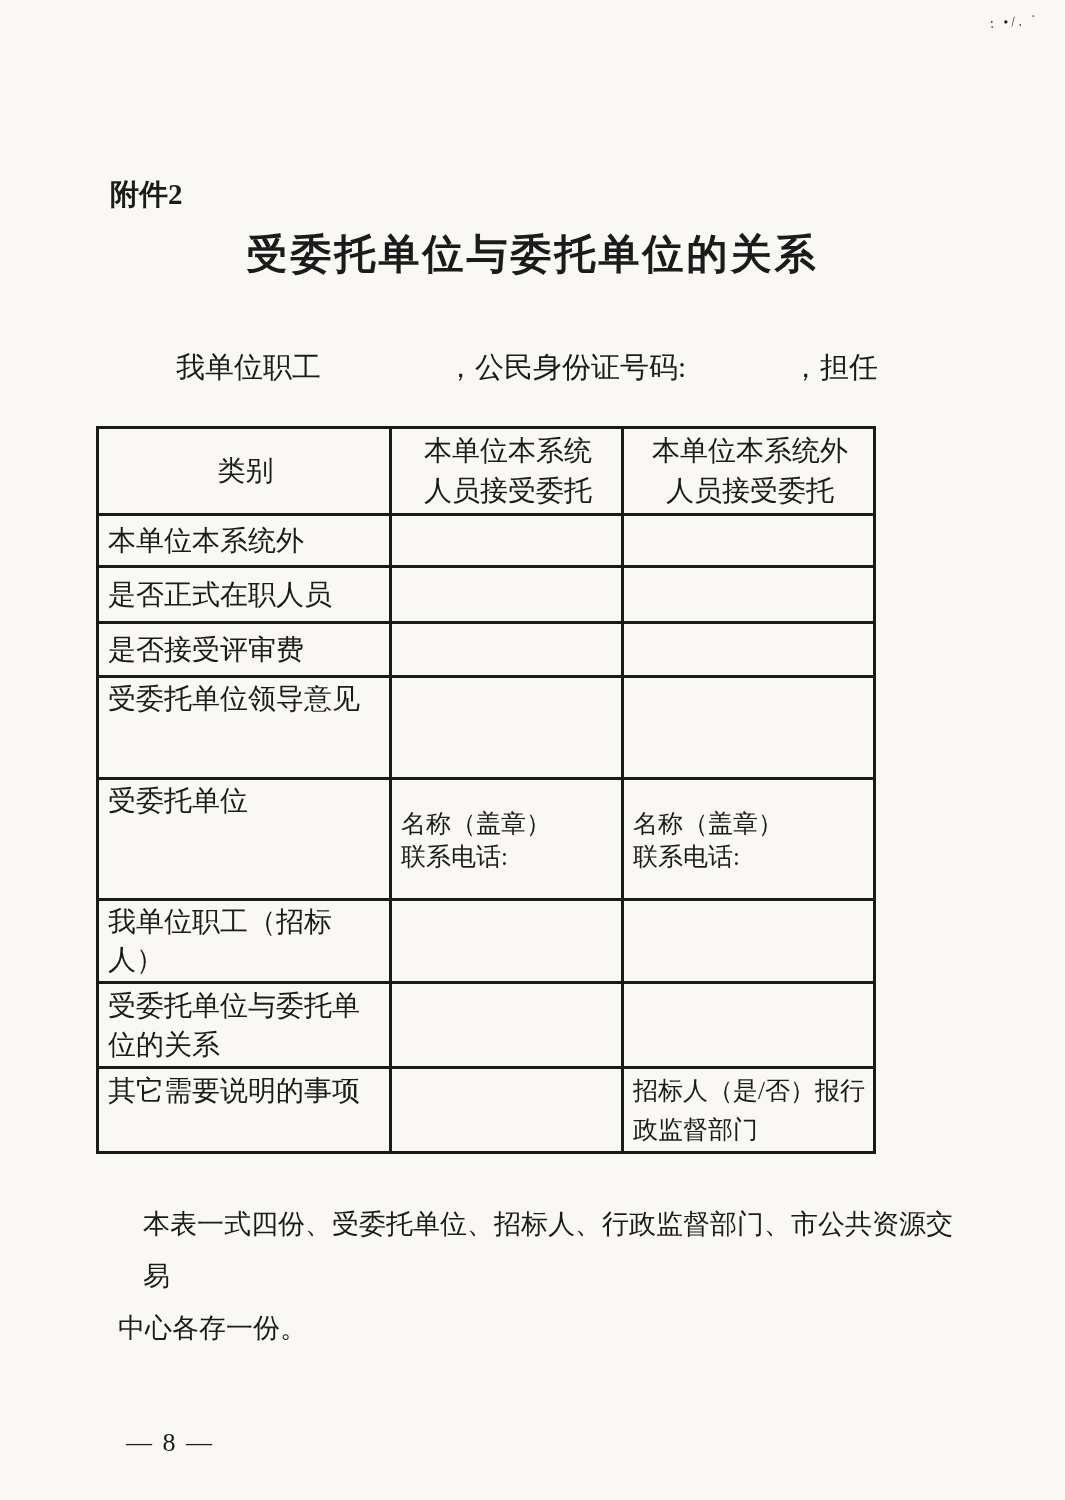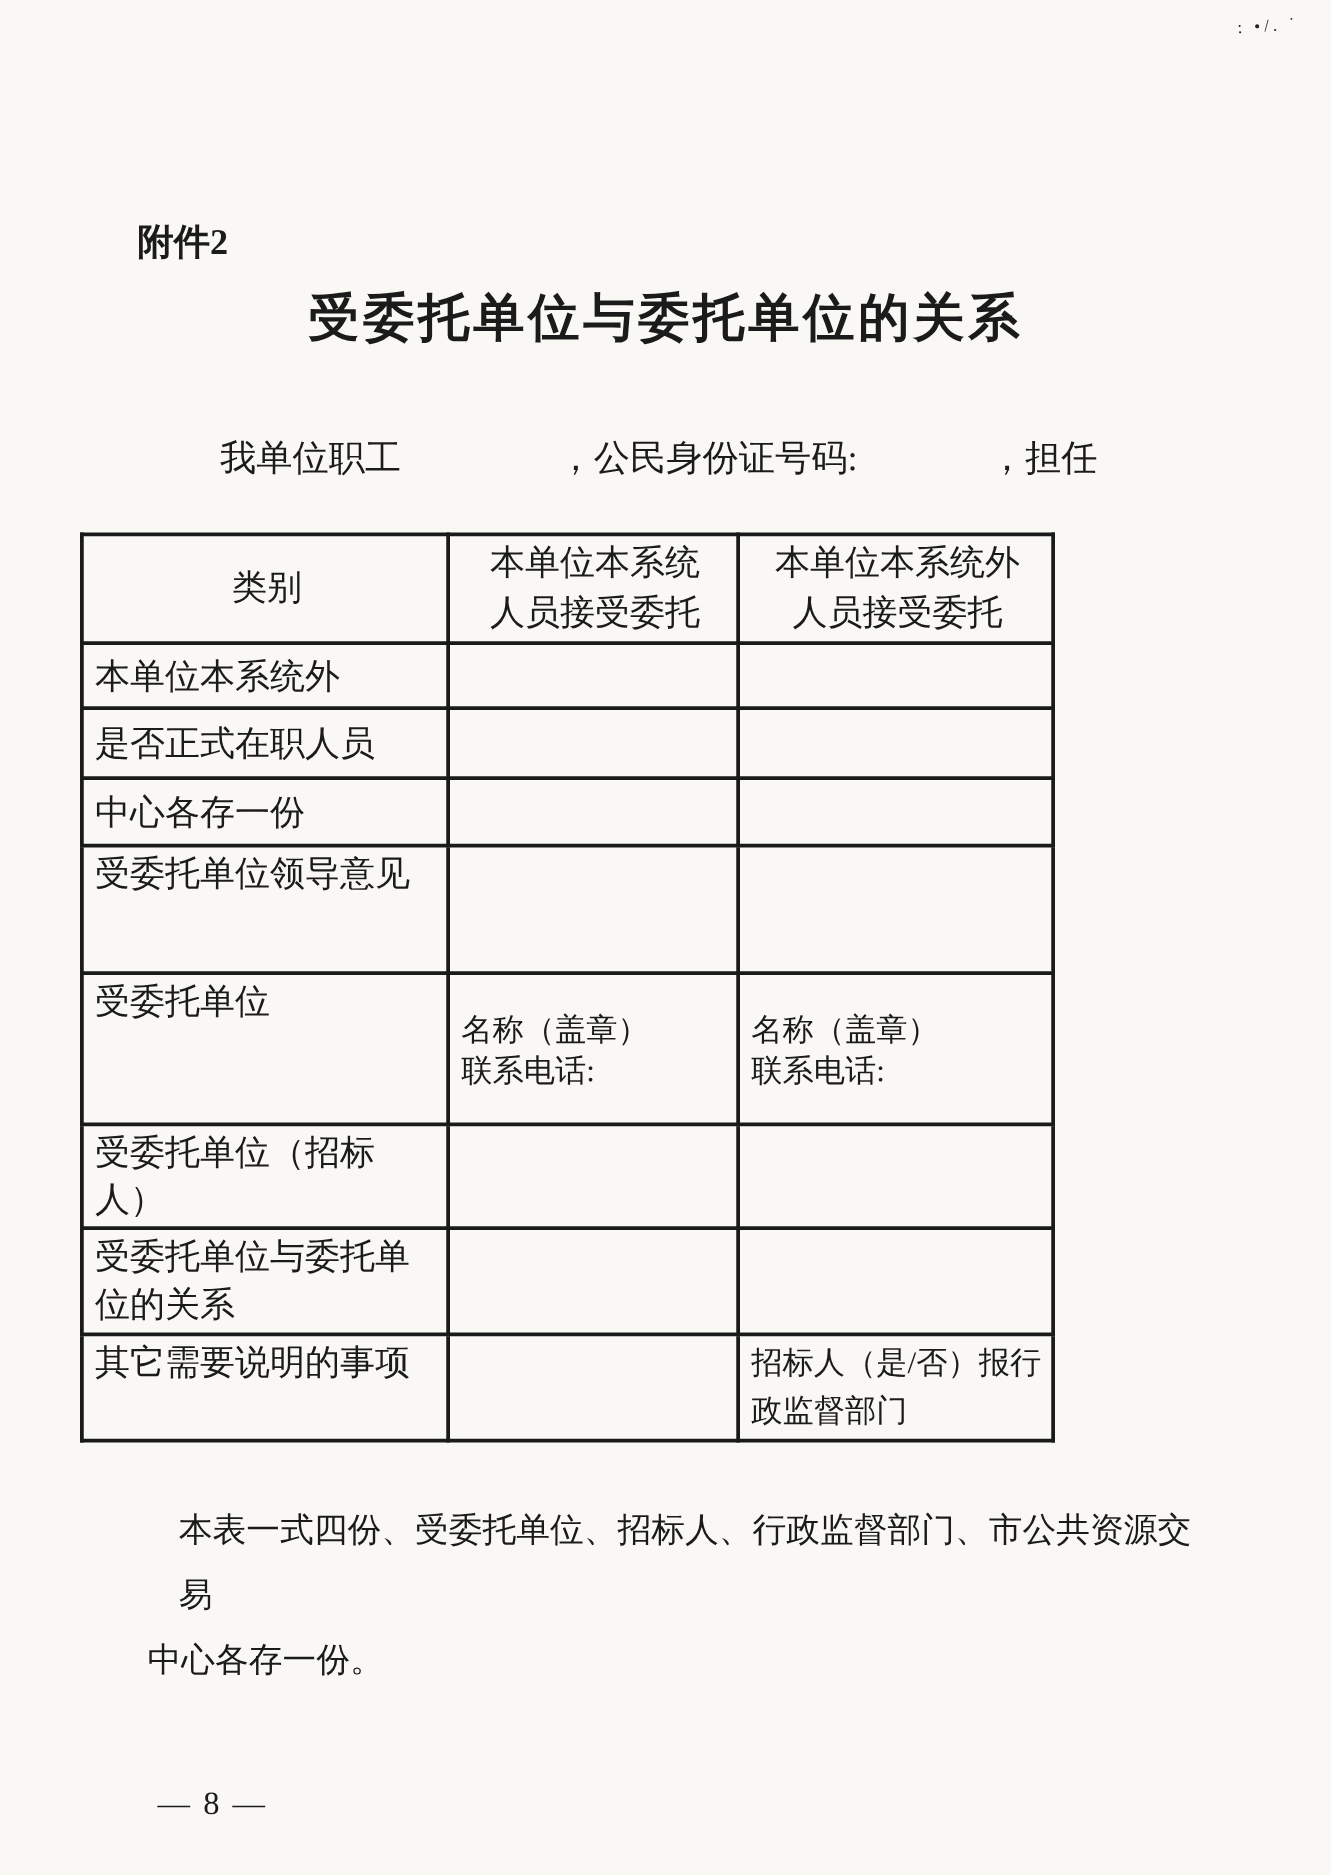--- a/index.html
+++ b/index.html
@@ -42,21 +42,21 @@
   .intro {
     margin: 66px 110px 0 118px;
     font-size: 29px;
     line-height: 50px;
   }
   .intro .line1 { padding-left: 58px; }
   .blank { display: inline-block; height: 1px; }
   .blank-name { width: 125px; }
   .blank-id { width: 105px; }
   .form-table {
-    margin: 34px 0 0 64px;
+    margin: 34px 0 0 96px;
     border-collapse: collapse;
     table-layout: fixed;
     width: 777px;
     font-size: 28px;
   }
   .form-table td, .form-table th {
     border: 3px solid #1a1a1a;
     padding: 2px 6px 2px 9px;
     font-weight: normal;
     overflow: hidden;
@@ -137,21 +137,21 @@
         <td></td>
       </tr>
 
       <tr class="r2">
         <td class="lbl">是否正式在职人员</td>
         <td></td>
         <td></td>
       </tr>
 
       <tr class="r3">
-        <td class="lbl">中心各存一份</td>
+        <td class="lbl">是否接受评审费</td>
         <td></td>
         <td></td>
       </tr>
 
       <tr class="r4">
         <td class="lbl vtop-pad">受委托单位领导意见</td>
         <td></td>
         <td></td>
       </tr>
 
@@ -165,21 +165,21 @@
         </td>
         <td class="vtop annot">
           <div class="stack">
             <span>名称（盖章）</span>
             <span>联系电话:</span>
           </div>
         </td>
       </tr>
 
       <tr class="r6">
-        <td class="lbl">受委托单位（招标人）</td>
+        <td class="lbl">我单位职工（招标人）</td>
         <td></td>
         <td></td>
       </tr>
 
       <tr class="r7">
         <td class="lbl">受委托单位与委托单位的关系</td>
         <td></td>
         <td></td>
       </tr>
 

